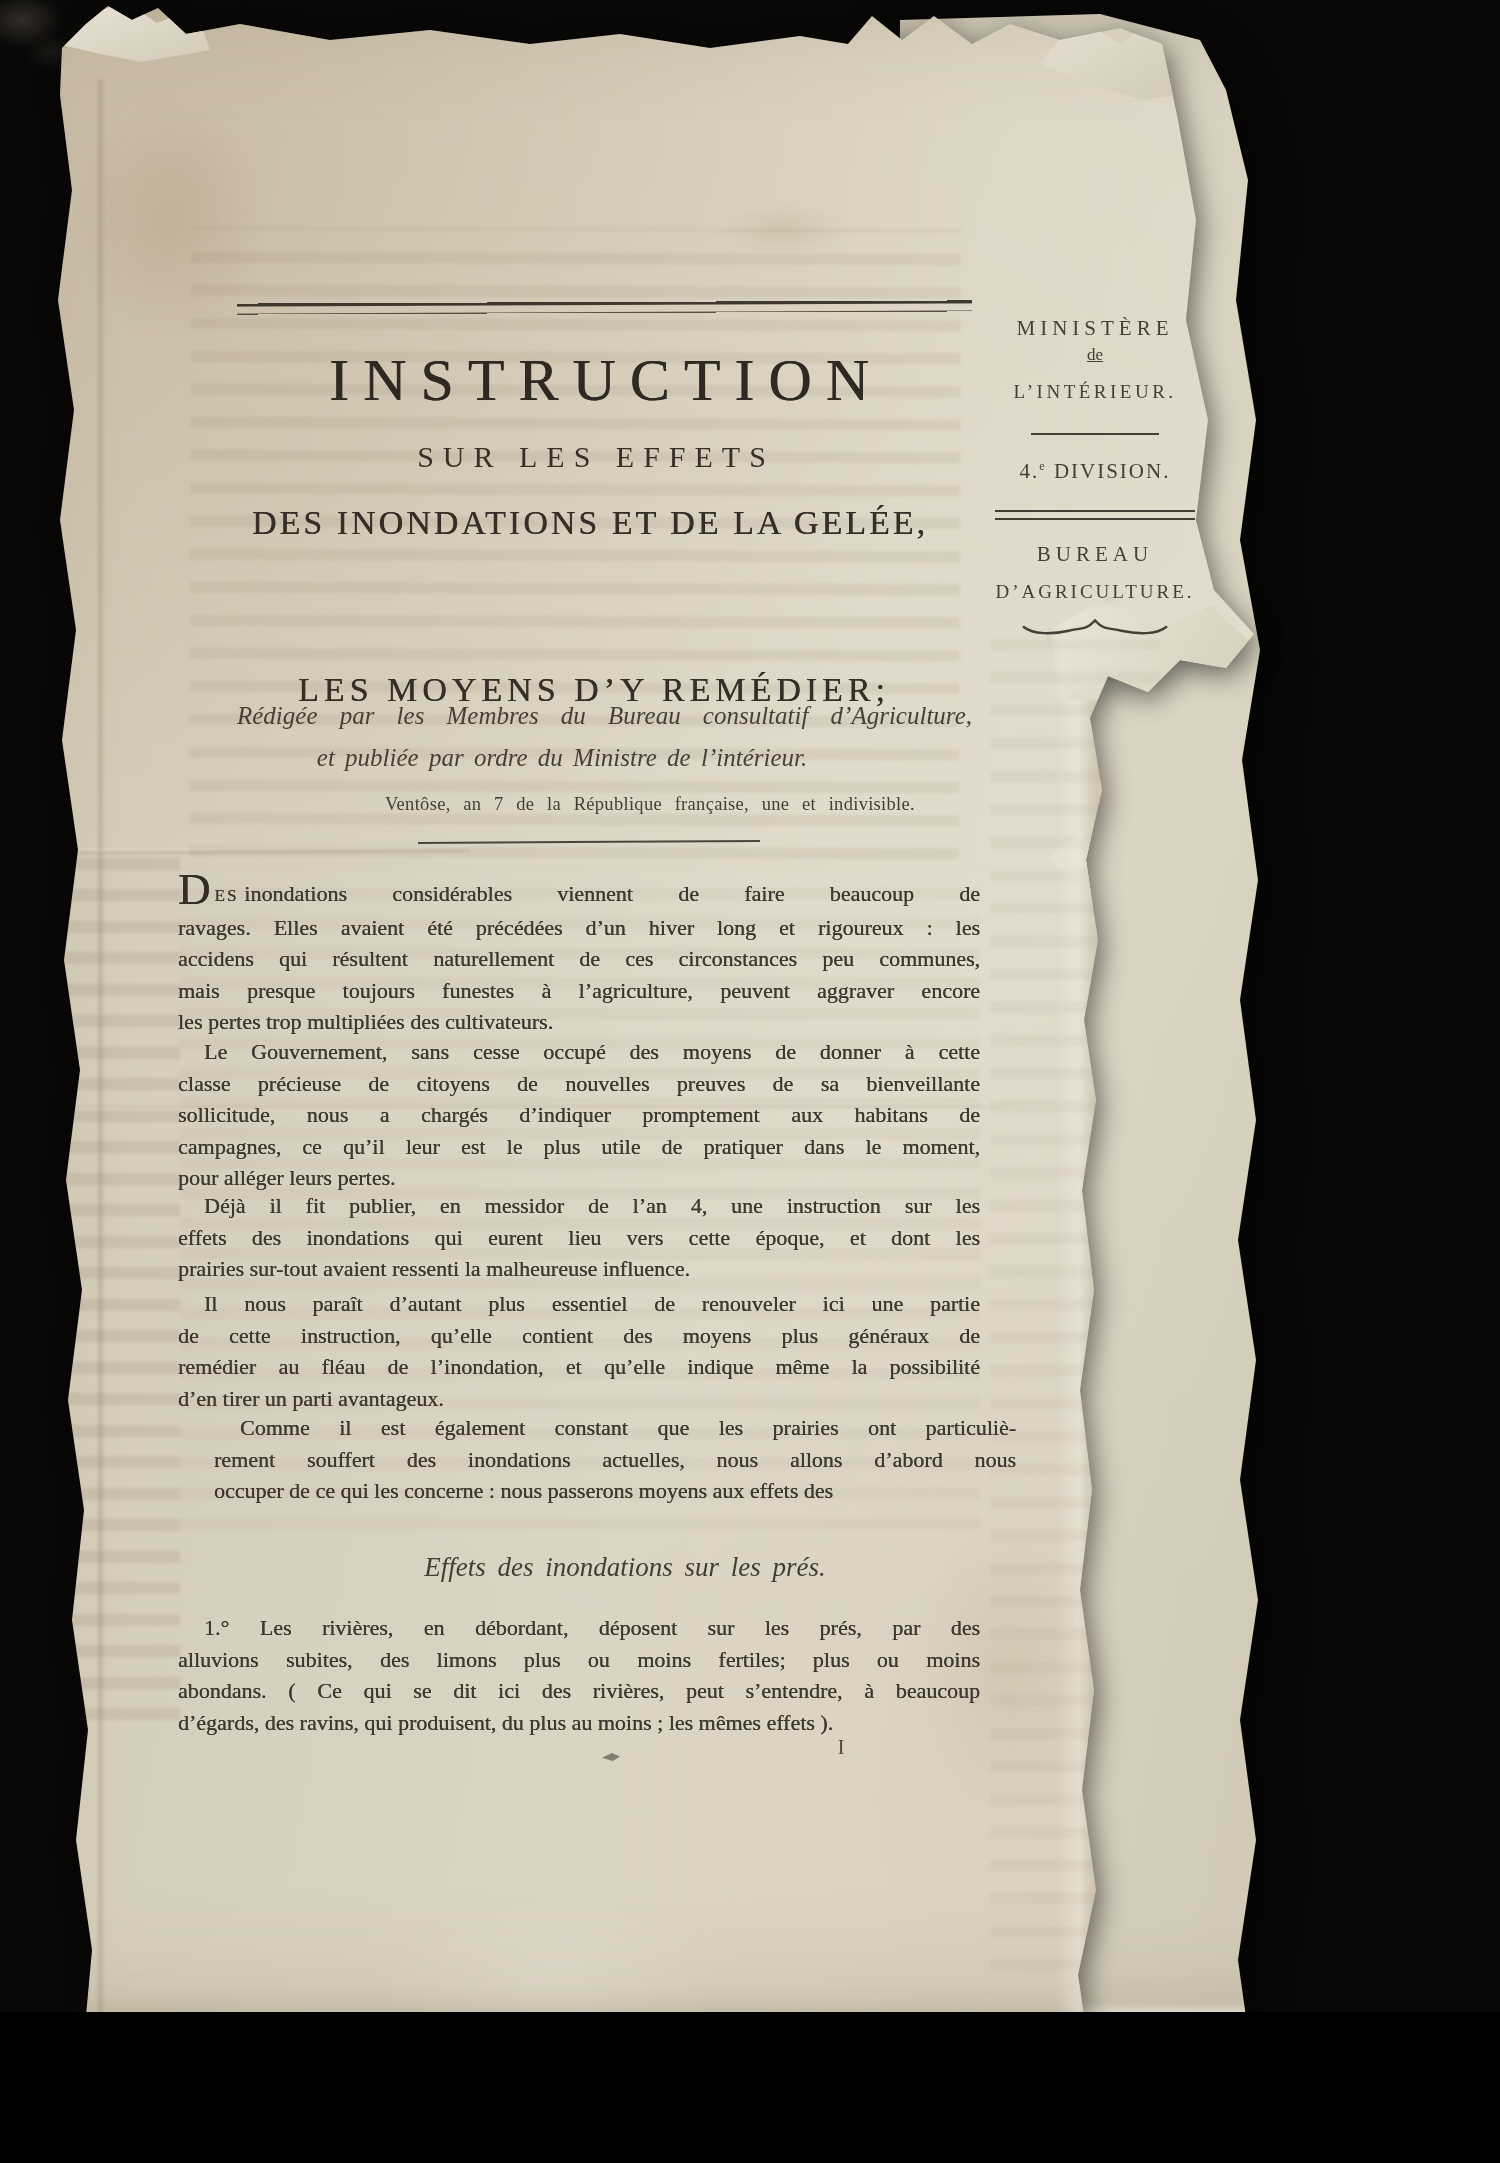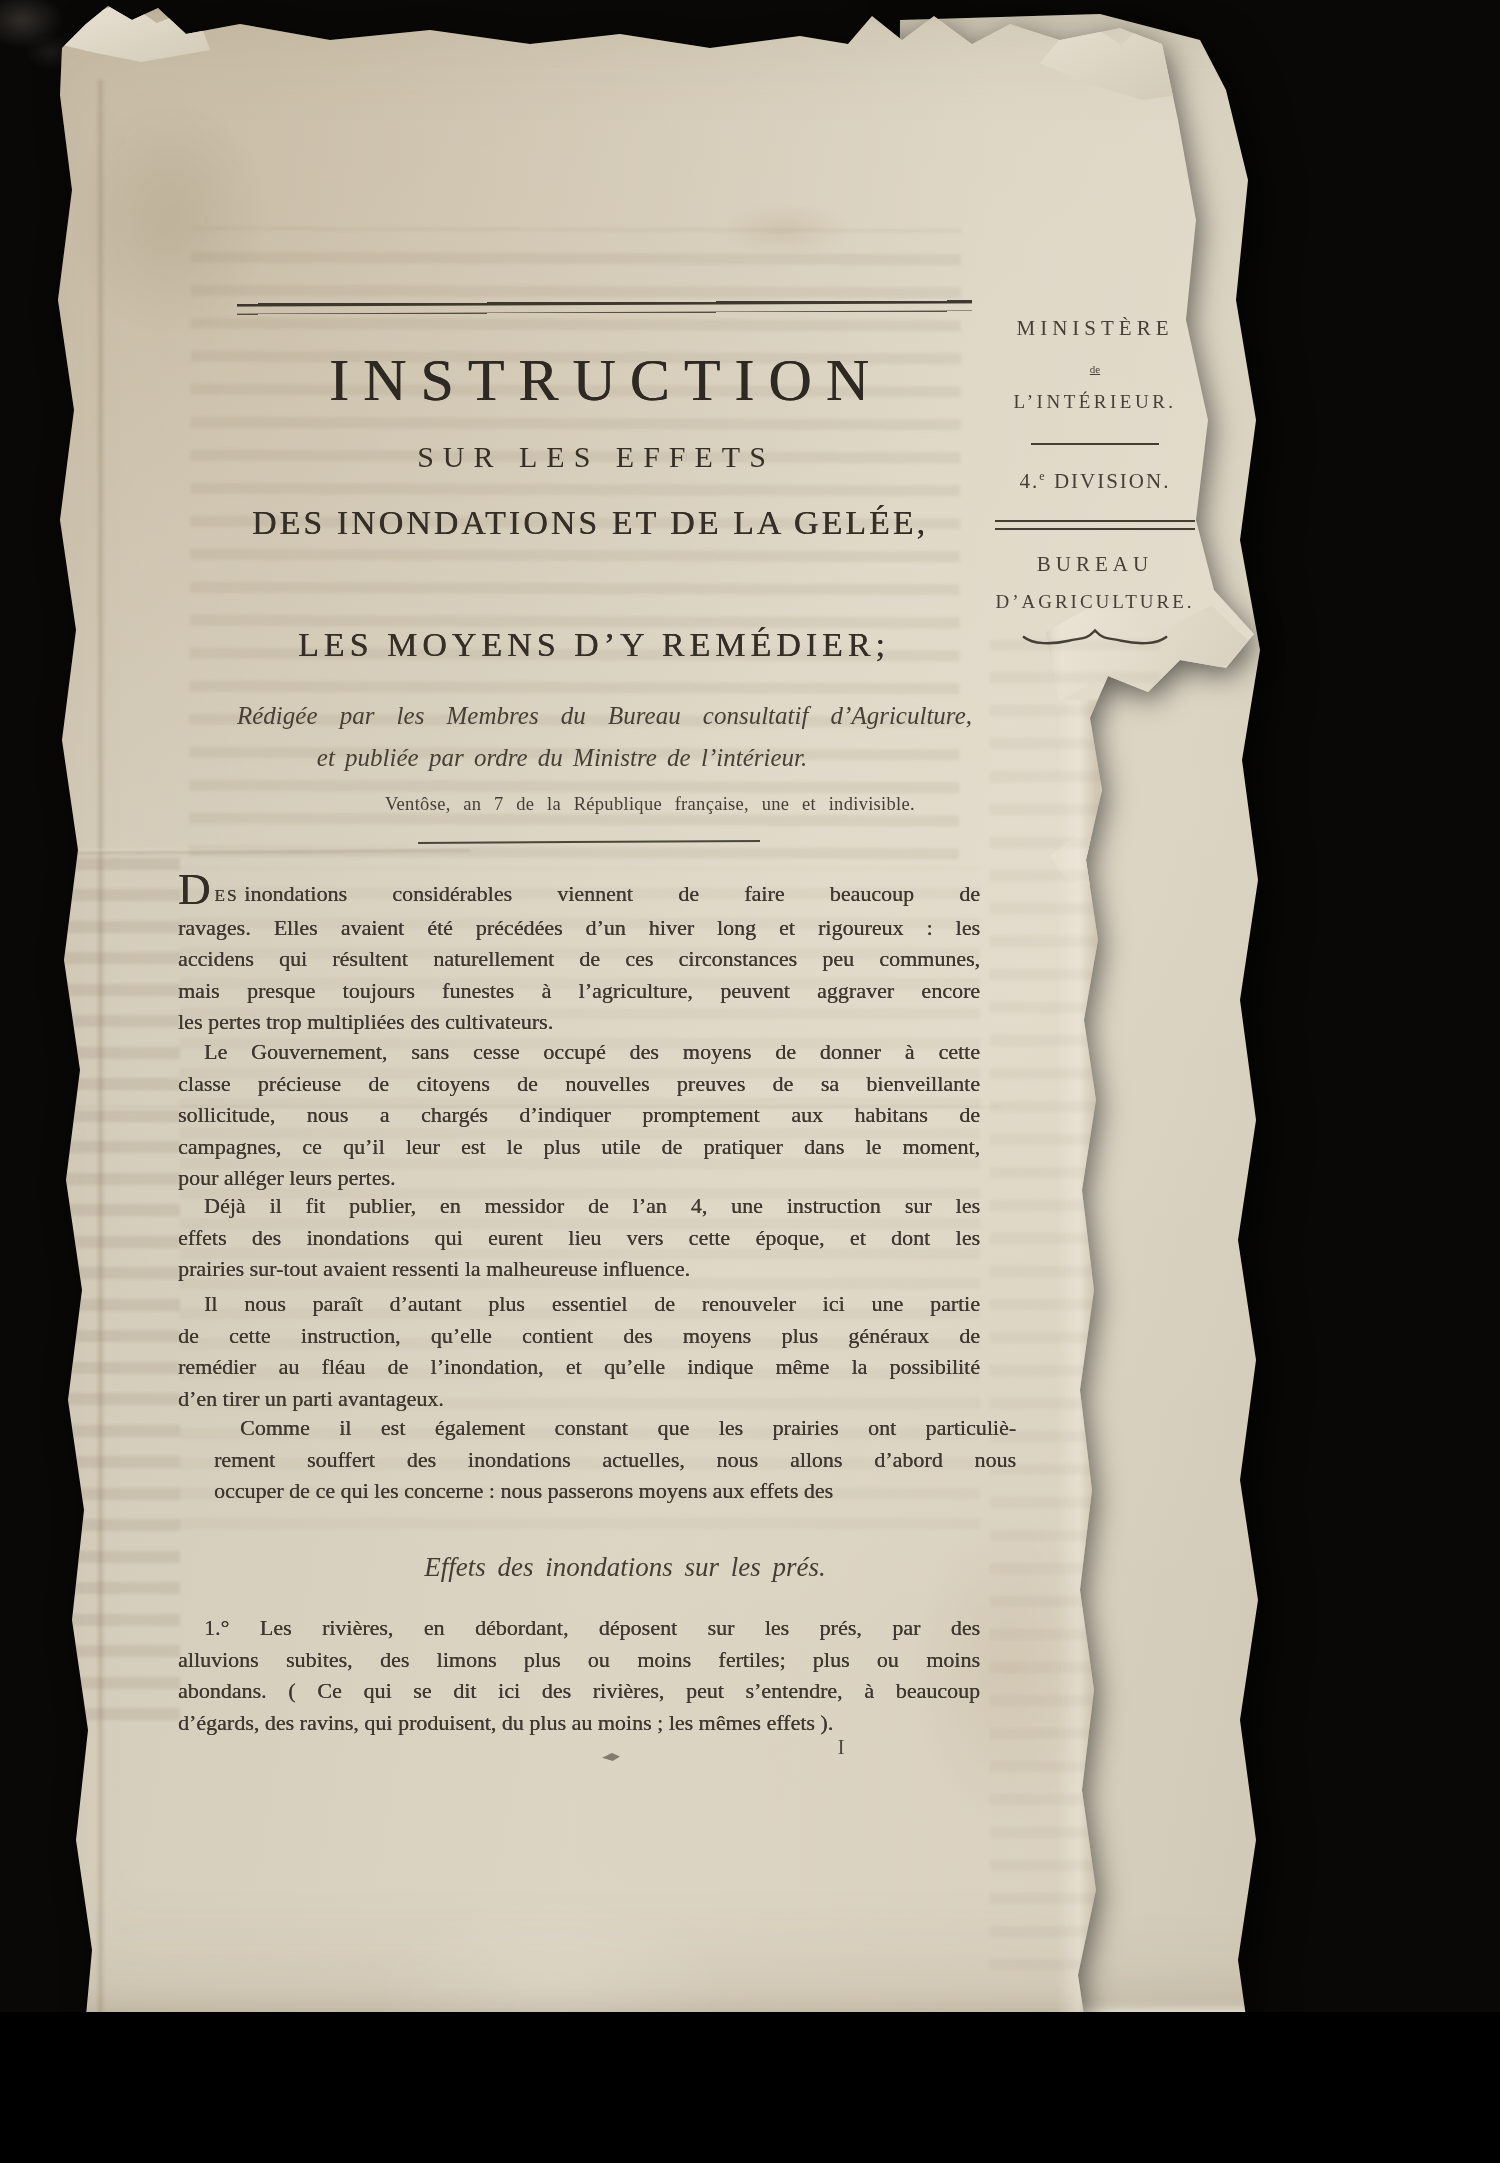--- a/index.html
+++ b/index.html
@@ -63,30 +63,30 @@
   
   .rule-top { left:237px; top:302px; width:735px; height:7px; border-top:3px solid rgba(50,44,36,0.92); border-bottom:1.6px solid rgba(64,56,46,0.85); transform:rotate(-0.25deg); }
   .rule-mid { left:418px; top:841px; width:342px; border-top:2.4px solid rgba(59,53,44,0.9); transform:rotate(-0.3deg); }
 
   
   .t { position:absolute; white-space:nowrap; text-align:center; line-height:1.05; color:#352f27; }
   .t-title { left:206px; top:349px; width:800px; font-size:60px; letter-spacing:14px; color:#2e2922; text-shadow:0.4px 0 0 currentColor; }
   .t-sub1  { left:196px; top:441px; width:800px; font-size:30px; letter-spacing:9px; }
   .t-sub2  { left:180px; top:505px; width:820px; font-size:34px; letter-spacing:3px; text-shadow:0.3px 0 0 currentColor; }
   .t-et    { left:175px; top:587px; width:800px; font-size:21px; letter-spacing:8px; }
-  .t-sub3  { left:194px; top:627px; width:800px; font-size:34px; letter-spacing:5px; text-shadow:0.3px 0 0 currentColor; }
+  .t-sub3  { left:194px; top:672px; width:800px; font-size:34px; letter-spacing:5px; text-shadow:0.3px 0 0 currentColor; }
   .t-by1   { left:237px; top:703px; width:735px; font-size:25px; font-style:italic; text-align:justify; text-align-last:justify; word-spacing:2px; color:#473f35; }
   .t-by2   { left:237px; top:745px; width:650px; font-size:25px; font-style:italic; word-spacing:4px; color:#473f35; }
   .t-date  { left:385px; top:795px; width:530px; font-size:18.5px; letter-spacing:0.3px; word-spacing:3px; text-align:justify; text-align-last:justify; color:#453e34; }
 
   
   .margin-block { position:absolute; left:985px; top:316px; width:220px; text-align:center; color:#453f36; }
   .mb-line { white-space:nowrap; }
   .mb-ministere { font-size:21px; letter-spacing:5px; }
-  .mb-de { font-size:11px; margin-top:22px;text-decoration:underline; }
+  .mb-de { font-size:17px; margin-top:4px;text-decoration:underline; }
   .mb-interieur { font-size:19px; letter-spacing:3.5px; margin-top:16px; }
   .mb-rule1 { width:128px; margin:30px auto 0; border-top:2.2px solid #433d33; }
   .mb-division { font-size:21px; letter-spacing:2px; margin-top:24px; }
   .mb-division sup { font-size:12px; }
   .mb-rule2 { width:200px; height:6px; margin:26px auto 0; border-top:2.2px solid #433d33; border-bottom:2.2px solid #433d33; }
   .mb-bureau { font-size:21px; letter-spacing:5px; margin-top:22px; }
   .mb-agri { font-size:19px; letter-spacing:3px; margin-top:14px; }
   .mb-brace { margin-top:12px; }
 
   

